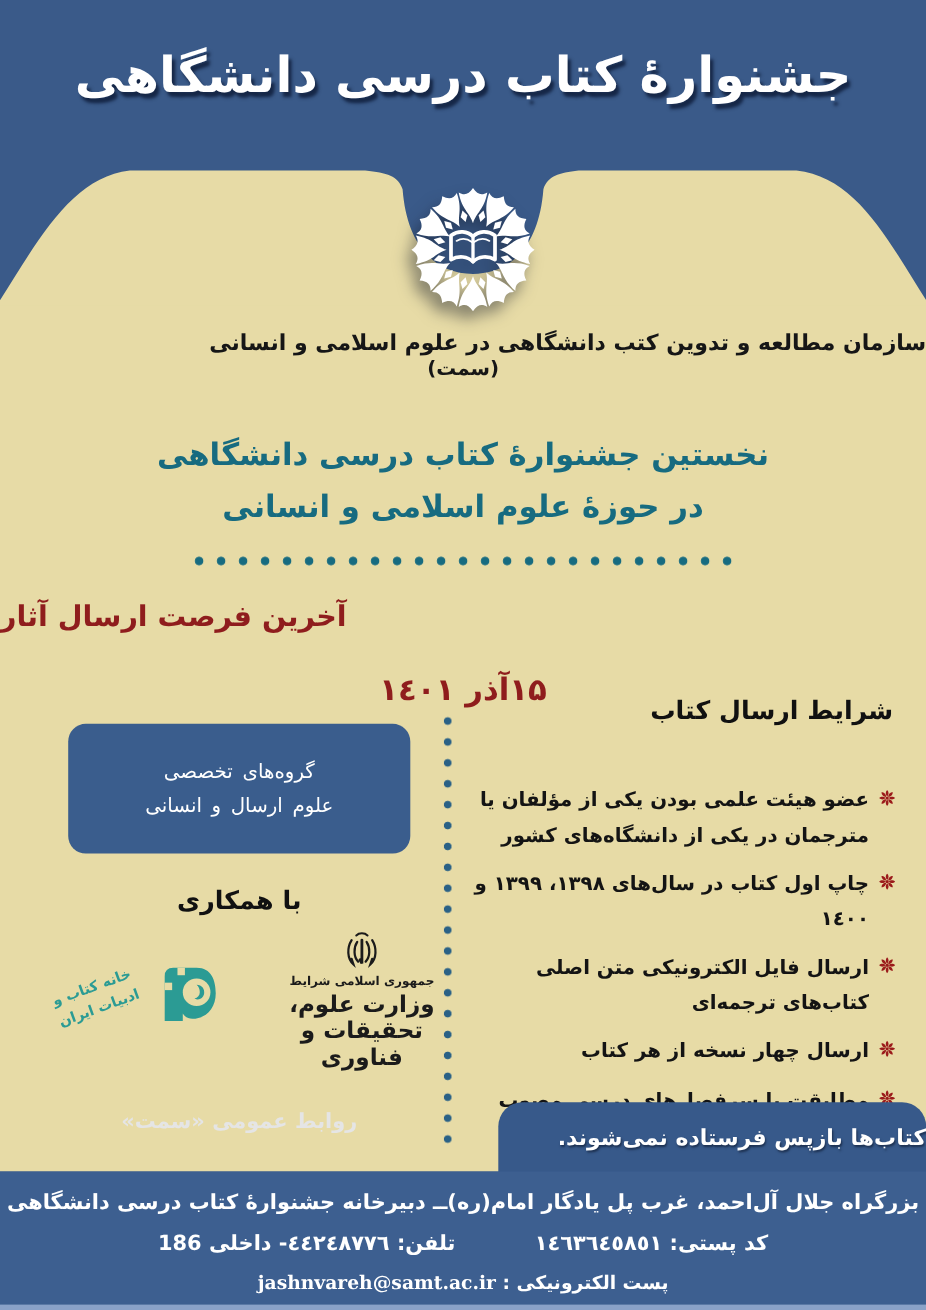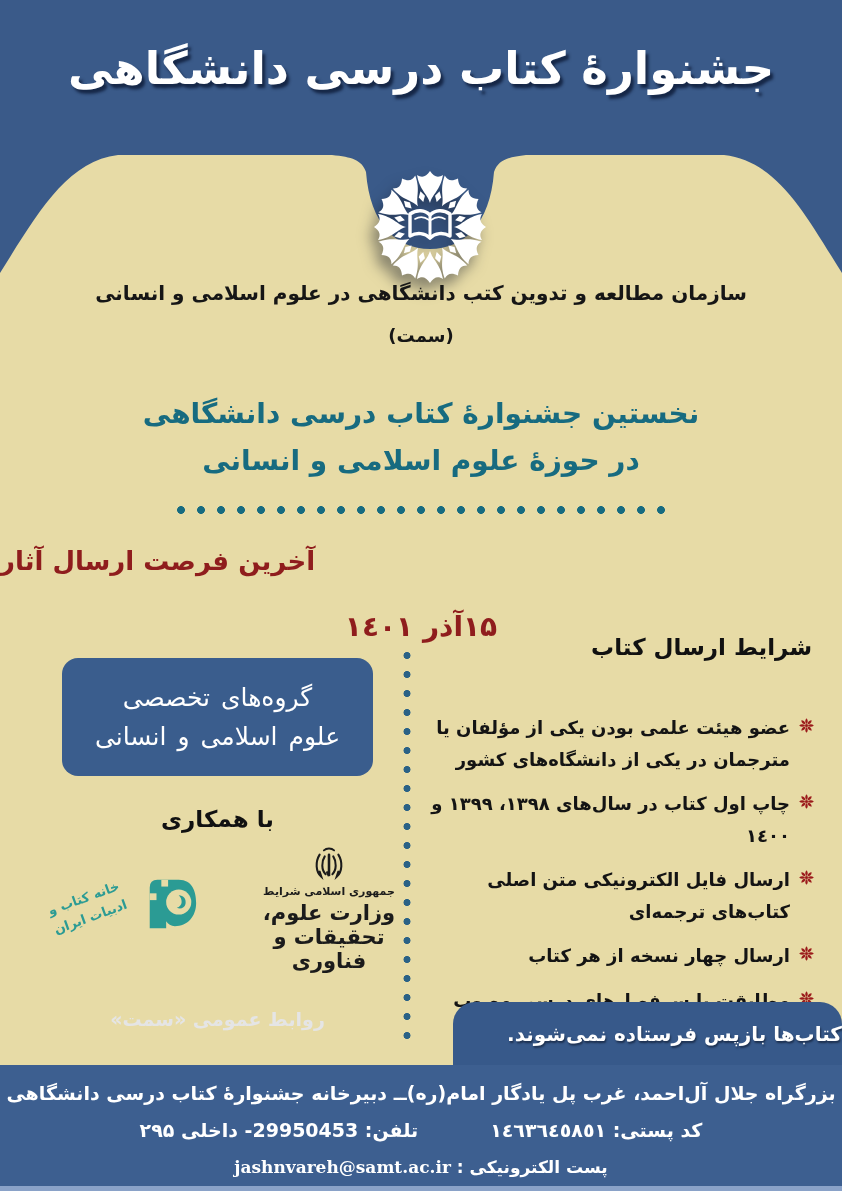--- a/index.html
+++ b/index.html
@@ -17,21 +17,21 @@
   }
   
   .dome-svg{position:absolute;top:148px;left:0;width:842px;height:132px;display:block;}
   .cream-body{position:absolute;top:278px;left:0;width:842px;height:787px;background:#e7dba6;}
   
   .samt-logo{
     position:absolute;top:165px;left:368px;width:124px;height:124px;
     filter:drop-shadow(-5px 9px 7px rgba(20,25,40,.5));
   }
   
-  .org-name{position:absolute;top:281px;left:0;width:100%;text-align:center;
+  .org-name{position:absolute;top:299px;left:0;width:100%;
     font-size:20px;font-weight:bold;color:#161616;}
   .org-abbr{position:absolute;top:325px;left:0;width:100%;text-align:center;
     font-size:18px;font-weight:bold;color:#161616;}
   
   .main-title{position:absolute;top:390px;left:0;width:100%;text-align:center;
     color:#176b80;font-size:28px;font-weight:bold;line-height:1.68;}
   .dots-h{position:absolute;top:504px;left:171px;width:500px;height:12px;
     background-image:radial-gradient(circle,#176b80 3.6px,rgba(0,0,0,0) 4.2px);
     background-size:20px 12px;background-repeat:repeat-x;}
   
@@ -45,21 +45,21 @@
     background-size:12px 19px;background-repeat:repeat-y;}
   .cond-heading{position:absolute;top:634px;right:30px;width:400px;text-align:right;
     font-size:23px;font-weight:bold;color:#111;}
   .cond-list{position:absolute;top:712px;right:28px;width:392px;}
   .cond-item{display:flex;align-items:flex-start;margin-bottom:13px;
     font-size:18px;font-weight:bold;line-height:1.75;color:#141414;text-align:right;}
   .cond-item .bullet{flex:0 0 auto;margin-left:9px;margin-top:6px;}
   .groups-box{position:absolute;top:658px;left:62px;width:311px;height:118px;
     background:#3a5d8d;border-radius:16px;display:flex;flex-direction:column;
     justify-content:center;gap:10px;text-align:center;color:#fff;
-    font-size:25px;word-spacing:3px;}
+    font-size:18px;word-spacing:3px;}
   .coop-heading{position:absolute;top:806px;left:62px;width:311px;text-align:center;
     font-size:23px;font-weight:bold;color:#111;}
   
   .ministry-block{position:absolute;top:845px;left:238px;width:182px;text-align:center;color:#1b1b1b;}
   .ministry-emblem{display:block;margin:0 auto 2px auto;}
   .ministry-country{font-size:11px;font-weight:bold;}
   .ministry-name{font-size:21px;font-weight:bold;margin-top:3px;}
   .bookhouse-logo{position:absolute;top:872px;left:142px;}
   .bookhouse-name{position:absolute;top:888px;left:28px;width:118px;
     transform:rotate(-20deg);color:#2b9b94;font-size:13px;font-weight:bold;
@@ -228,21 +228,21 @@
             <path transform="rotate(315)" d="M0,-1.5 C-1.8,-3.2 -1.8,-6 0,-7.8 C1.8,-6 1.8,-3.2 0,-1.5 Z"></path>
             <circle r="1.6"></circle>
           </g>
         </svg>
       <span class="txt">مطابقت با سرفصل‌های درسی مصوب وزارت علوم</span>
     </div>
   </div>
 
   <div class="groups-box">
     <div>گروه‌های تخصصی</div>
-    <div>علوم اسلامی و انسانی</div>
+    <div>علوم ارسال و انسانی</div>
   </div>
 
   <div class="coop-heading">با همکاری</div>
 
   <div class="ministry-block">
     <svg class="ministry-emblem" width="34" height="38" viewBox="-20 -22 40 44">
       <g stroke="#1b1b1b" fill="none" stroke-linecap="round">
         <path stroke-width="2.2" d="M-6,-16 C-3,-19 3,-19 6,-16"></path>
         <path stroke-width="3" d="M0,-11 L0,14 L-2,10"></path>
         <path stroke-width="2.4" d="M-5,-9 C-9,-3 -9,7 -4,12"></path>
@@ -272,21 +272,21 @@
 
   <div class="footer">
     <div class="footer-line1">بزرگراه جلال آل‌احمد، غرب پل یادگار امام(ره)ــ دبیرخانه جشنوارهٔ کتاب درسی دانشگاهی</div>
     <div class="footer-line2">
       <span>
         <span>کد پستی:</span>
         <span>١٤٦٣٦٤٥٨٥١</span>
       </span>
       <span>
         <span>تلفن:</span>
-        <span>29950453- داخلی ۲۹۵</span>
+        <span>٤٤٢٤٨٧٧٦- داخلی 186</span>
       </span>
     </div>
     <div class="footer-line3">
       <span>پست الکترونیکی :</span>
       <span class="email">jashnvareh@samt.ac.ir</span>
     </div>
     <div class="bottom-strip"></div>
   </div>
 
 </div>

